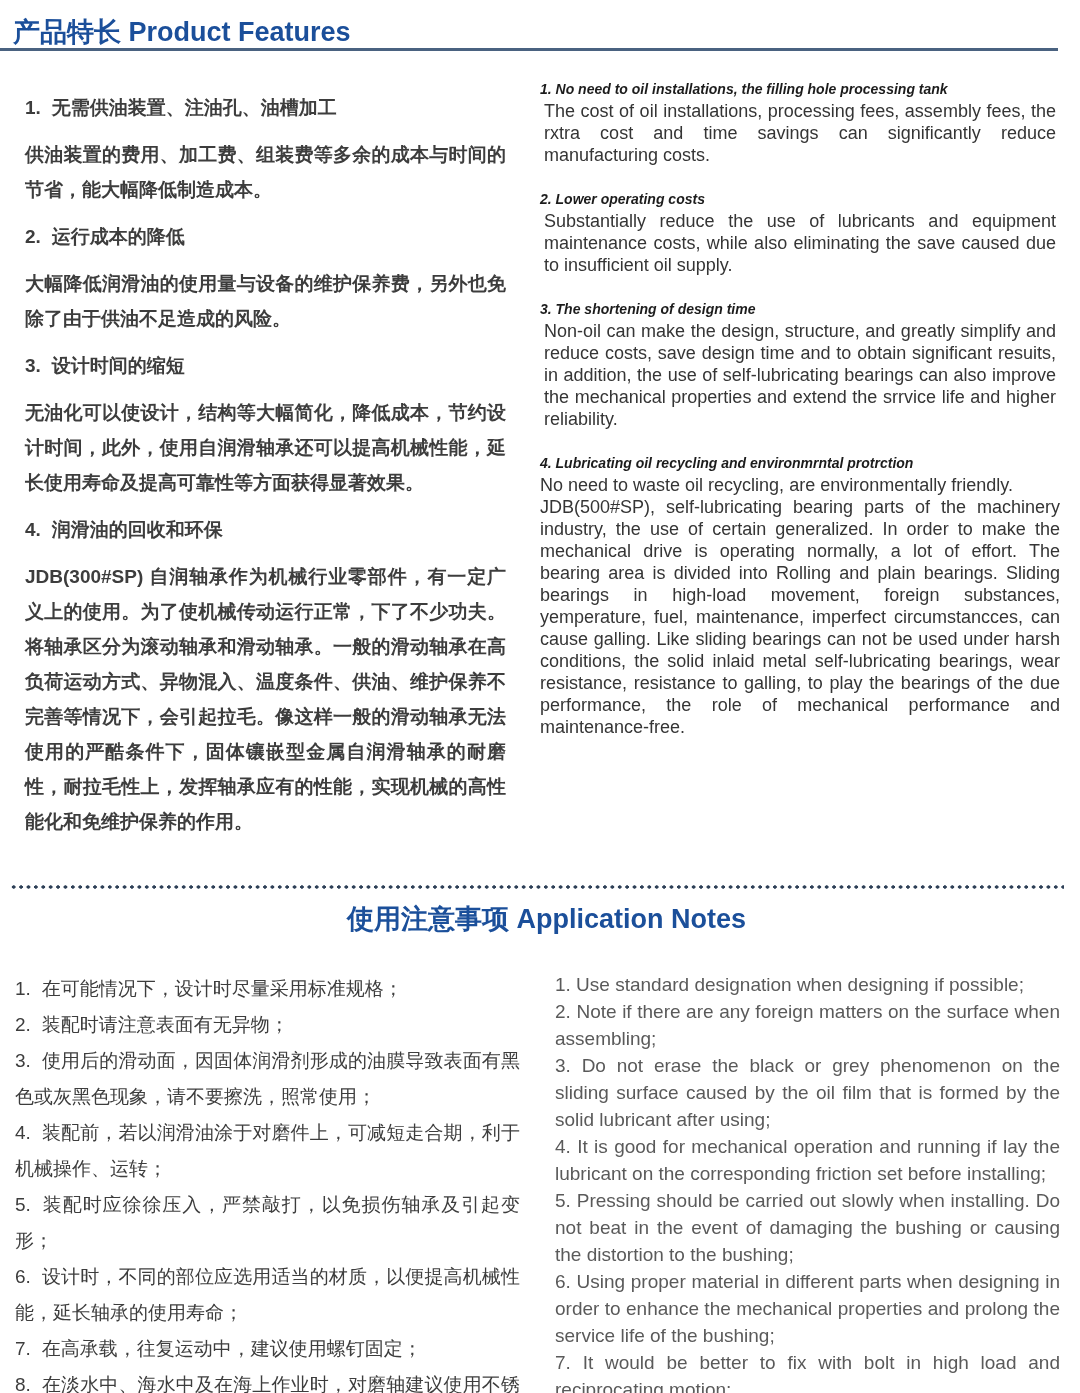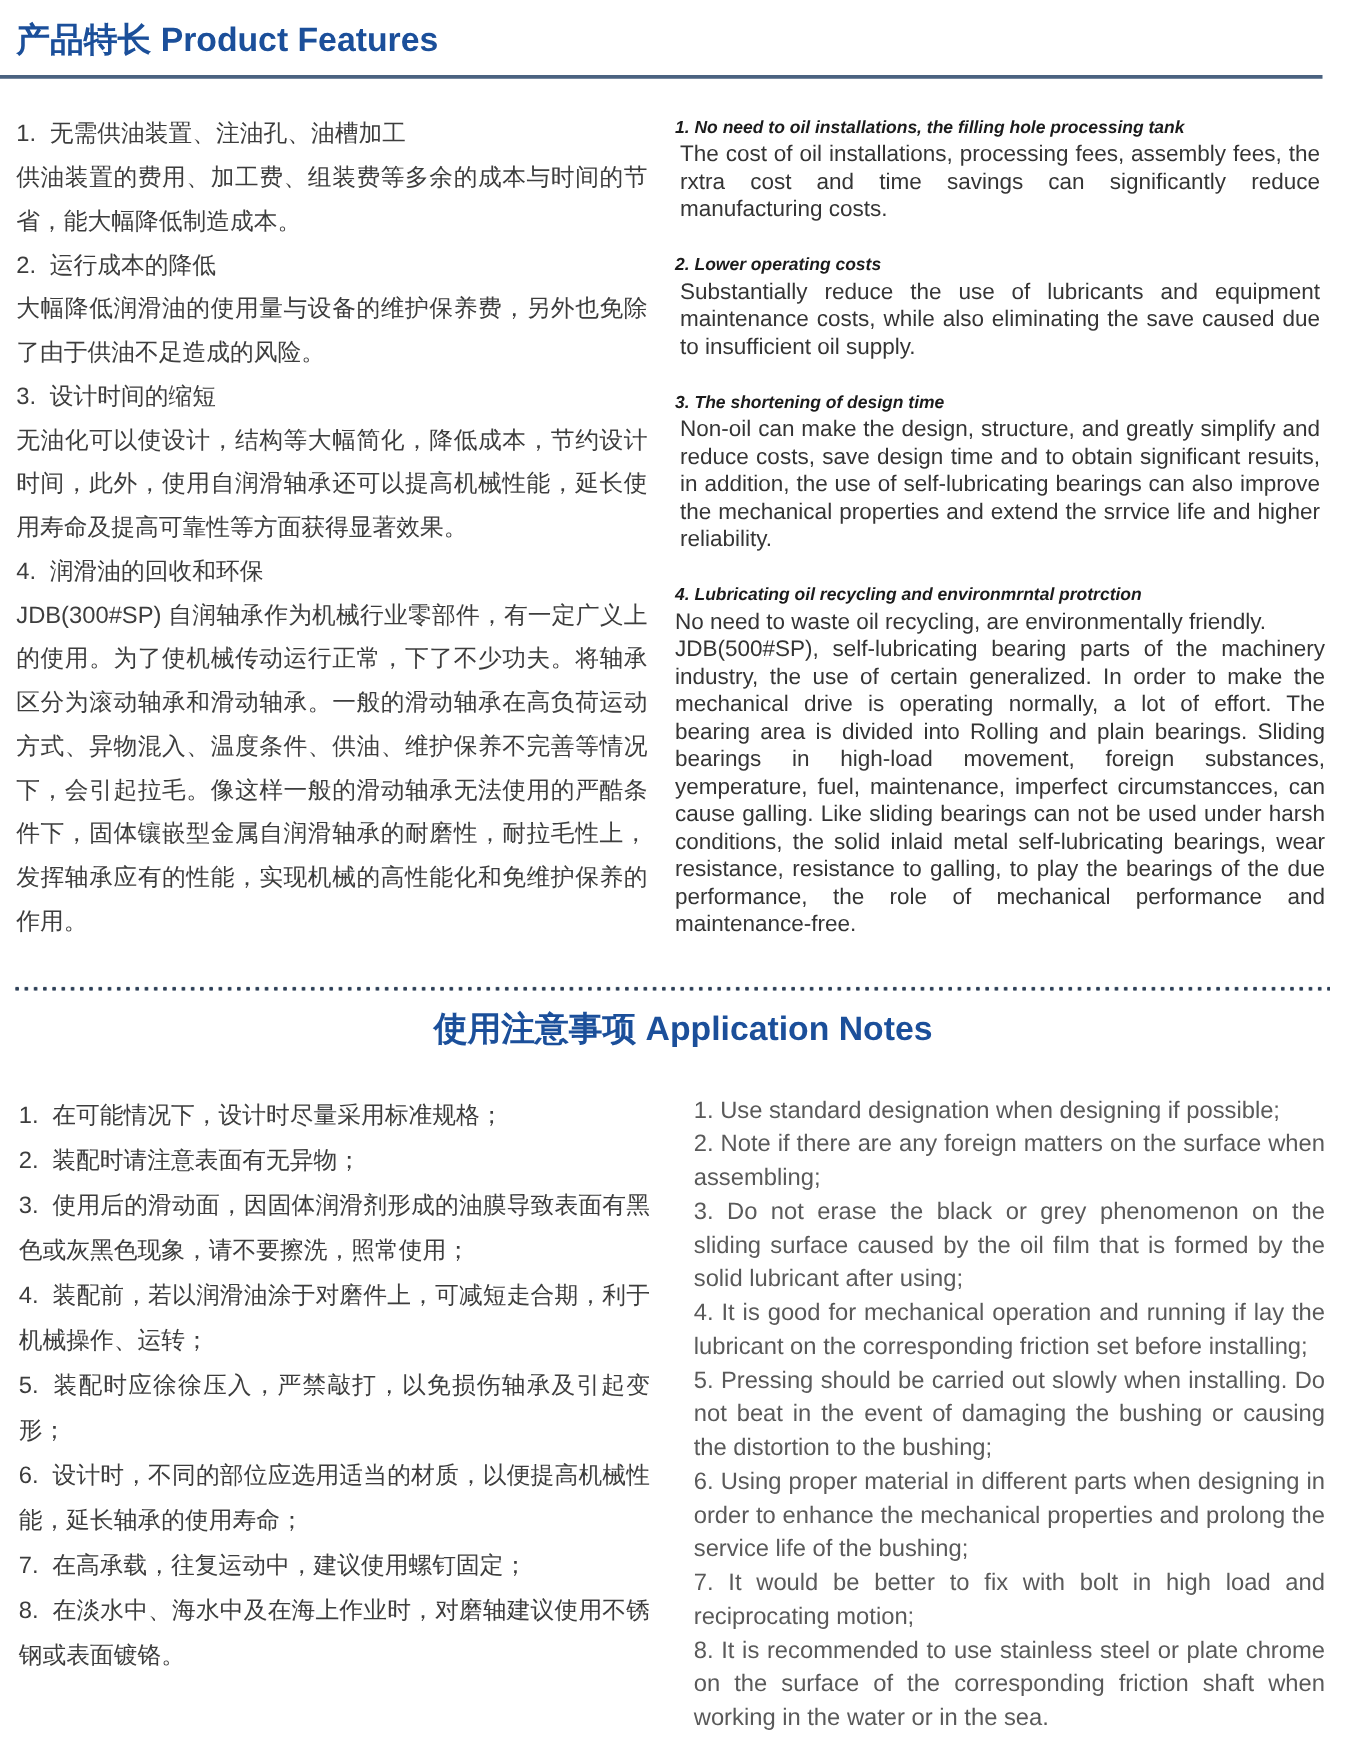--- a/index.html
+++ b/index.html
@@ -7,21 +7,21 @@
     width: 1080px;
     height: 1393px;
     overflow: hidden;
     background: #ffffff;
     font-family: "Liberation Sans", "DejaVu Sans", sans-serif;
     color: #3d3d3d;
     position: relative;
   }
   .sec-title {
     margin: 0;
-    padding: 17px 0 12px 13px;
+    padding: 17px 0 0 13px;
     font-size: 27px;
     line-height: 31px;
     font-weight: bold;
     color: #1b4f9a;
   }
   .sec-title.second { padding: 14px 0 10px 13px; text-align: center; }
   .rule {
     height: 0;
     border-top: 3px solid #4a6280;
     margin: 0 22px 0 0;
@@ -33,21 +33,21 @@
   }
   
   .col-cn {
     width: 505px;
     flex: 0 0 505px;
     font-size: 19px;
     line-height: 35px;
     text-align: justify;
     color: #3d3d3d;
   }
-  .col-cn p { margin: 0; }
+  .col-cn p { margin: 12px; font-weight: bold; }
   .num { margin-right: 11px; }
   
   .col-en {
     flex: 1;
     font-size: 18px;
     line-height: 22px;
     text-align: justify;
     color: #353535;
   }
   .col-en h3 { margin: 0; font-size: 14px; line-height: 22px; color: #1c1c1c; font-weight: bold; font-style: italic; }

